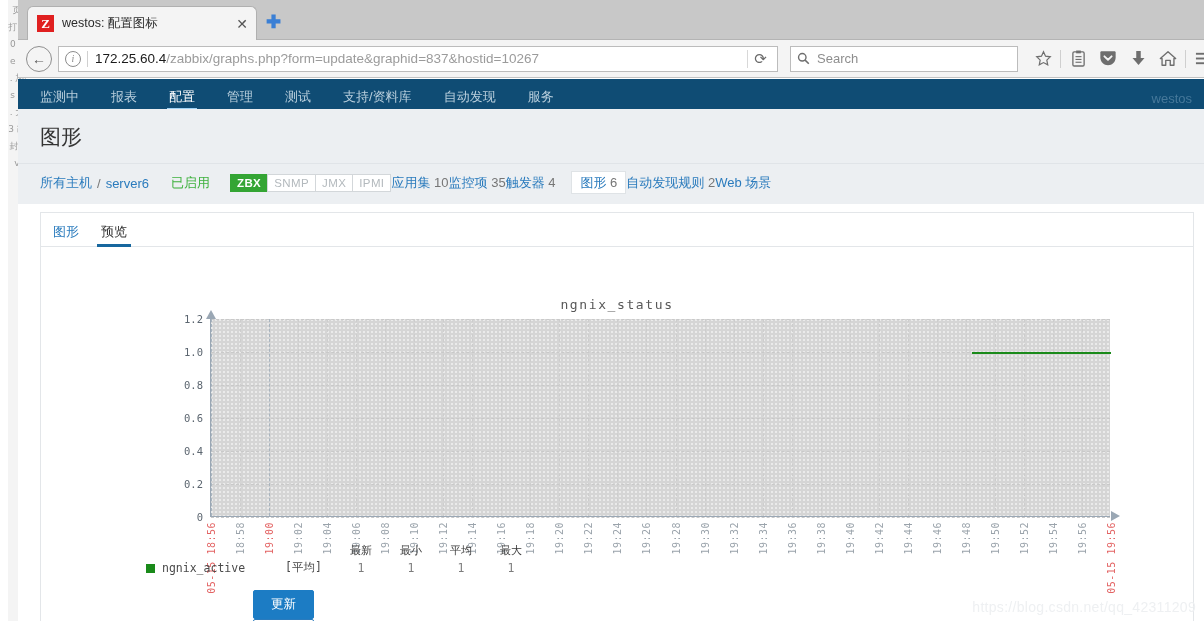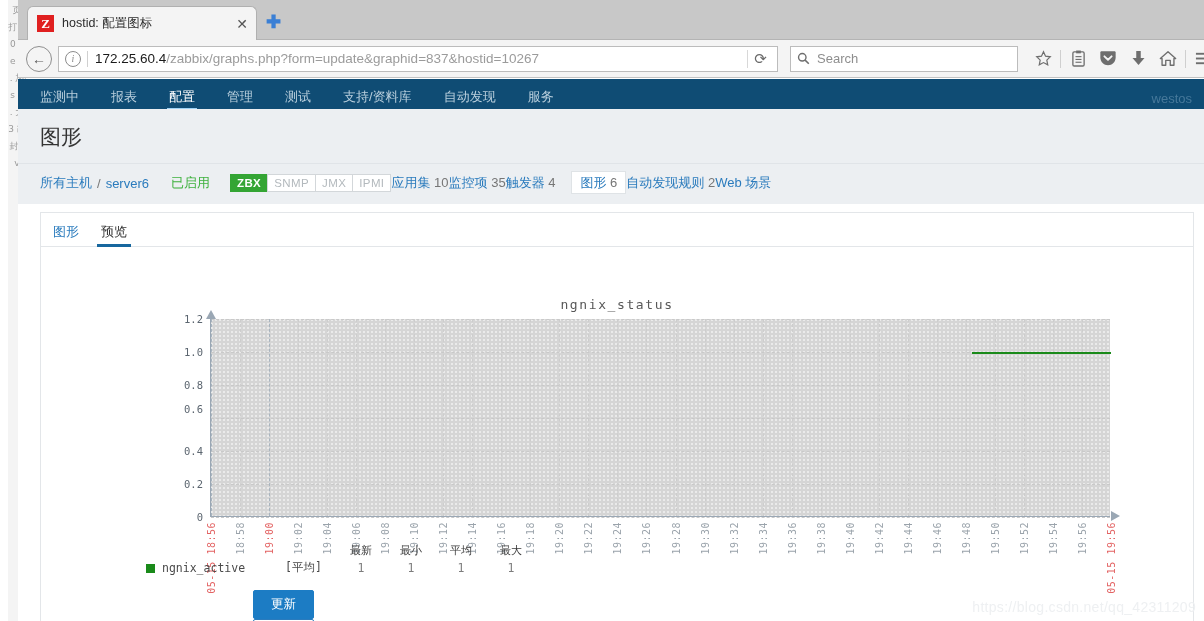--- a/index.html
+++ b/index.html
@@ -256,21 +256,21 @@
 
   <div class="bg-sliver">
     <div class="glyphcol">页 打 e 0 e e 6 . 加 s 1 . 大 3 改 封 - v</div>
   </div>
 
   <div class="chrome">
 
     <div class="tabstrip">
       <div class="tab">
         <div class="favicon">Z</div>
-        <div class="tab-title">hostid: 配置图标</div>
+        <div class="tab-title">westos: 配置图标</div>
         <div class="tab-close">✕</div>
       </div>
       <div class="newtab">✚</div>
     </div>
 
     <div class="navbar">
       <div class="navbtn">←</div>
 
       <div class="urlbar">
         <div class="url-info">i</div>
@@ -416,21 +416,21 @@
               <div class="gl-v" style="left: 754.839px;"></div>
               <div class="gl-v" style="left: 783.871px;"></div>
               <div class="gl-v" style="left: 812.903px;"></div>
               <div class="gl-v" style="left: 841.935px;"></div>
               <div class="gl-v" style="left: 870.968px;"></div>
             </div>
           <div id="ylabels">
               <div class="ylab" style="top: 198px;">0</div>
               <div class="ylab" style="top: 165px; margin-left: 25px;">0.2</div>
               <div class="ylab" style="top: 132px;">0.4</div>
-              <div class="ylab" style="top: 90px;">0.6</div>
+              <div class="ylab" style="top: 99px;">0.6</div>
               <div class="ylab" style="top: 66px;">0.8</div>
               <div class="ylab" style="top: 33px;">1.0</div>
               <div class="ylab" style="top: 0px;">1.2</div>
             </div>
           <div id="xlabels">
               <div class="xlab red" style="left: -5px;">05-15 18:56</div>
               <div class="xlab" style="left: 24.0323px;">18:58</div>
               <div class="xlab red" style="left: 53.0645px;">19:00</div>
               <div class="xlab" style="left: 82.0968px;">19:02</div>
               <div class="xlab" style="left: 111.129px;">19:04</div>

